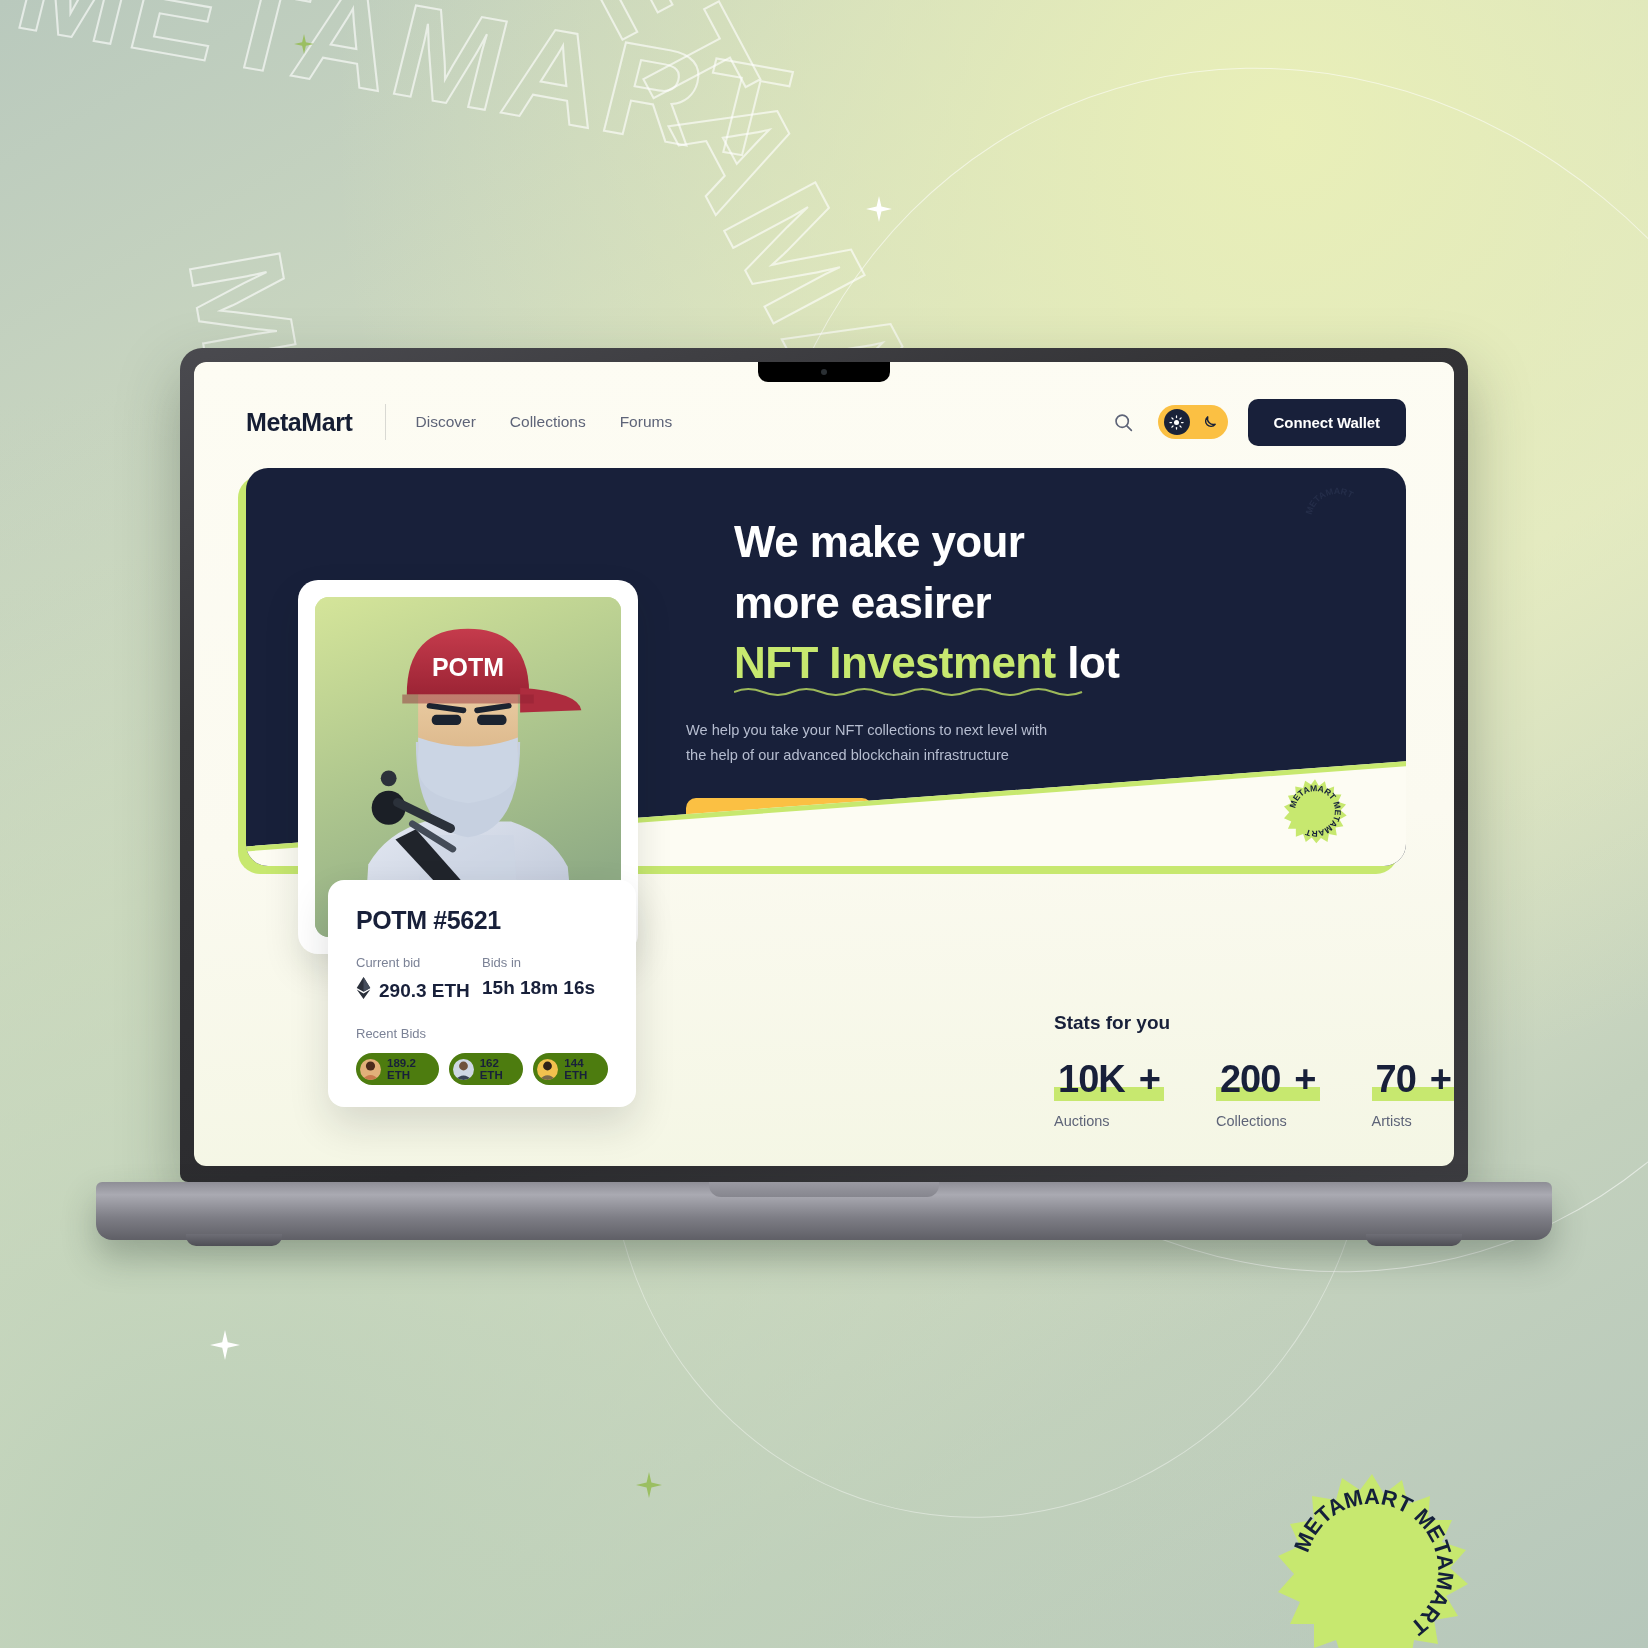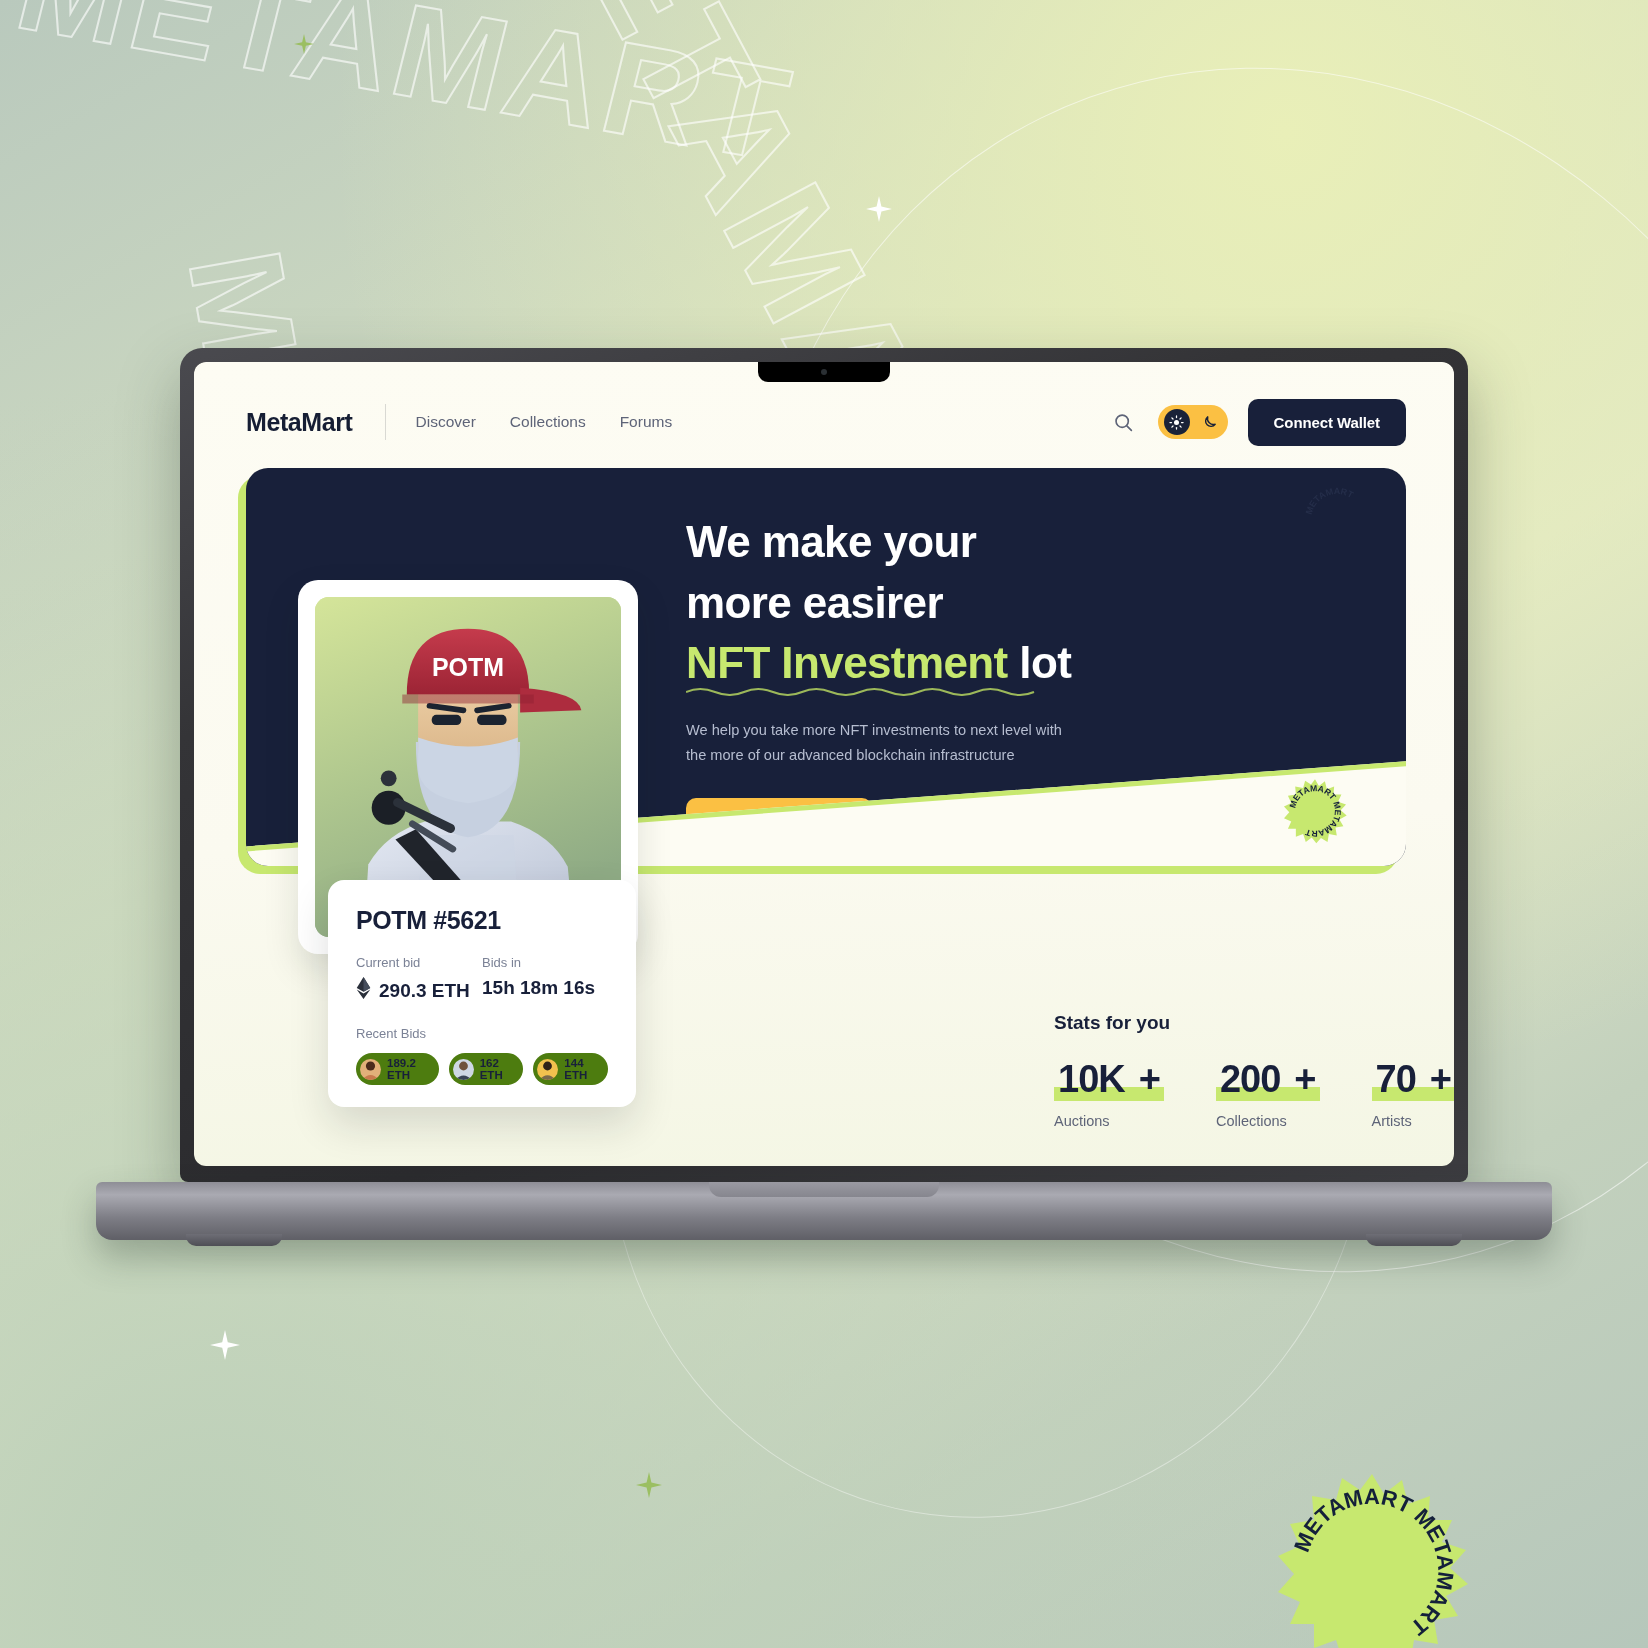--- a/index.html
+++ b/index.html
@@ -133,21 +133,21 @@
   }
   .hero .hero-slash {
     position: absolute; left: -20px; right: -20px; bottom: -58px; height: 120px;
     background: #fdfcf3;
     transform: rotate(-4.2deg);
     border-top: 5px solid #c7e86f;
   }
   .hero-inner { position: relative; display: flex; height: 100%; }
 
   .hero-copy { margin-left: 440px; padding-top: 44px; }
-  .hero-h1 { font-size: 44px; line-height: 1.38; font-weight: 800; color: #ffffff; letter-spacing: -.6px; }
+  .hero-h1 { font-size: 44px; line-height: 1.38; font-weight: 800; color: #ffffff; letter-spacing: -.6px; margin-left: 48px; }
   .hero-h1 .accent { color: #c7e86f; position: relative; }
   .wave { display: block; margin-top: -8px; width: 350px; height: 10px; }
   .hero-sub { margin-top: 22px; font-size: 14.6px; line-height: 1.72; color: #b6bdd0; max-width: 420px; }
   .explore-btn {
     margin-top: 30px; background: #fbc043; color: #1a2238;
     border: none; border-radius: 10px; padding: 16px 24px;
     font-size: 15px; font-weight: 700;
   }
 
   .hero-badge { position: absolute; right: 58px; bottom: 18px; }
@@ -318,22 +318,22 @@
                   <div>more easirer</div>
                   <div>
                     <span class="accent">NFT Investment</span><span> lot</span>
                     <svg class="wave" viewBox="0 0 350 10" preserveAspectRatio="none">
                       <path d="M0 6 Q 14 0 29 6 T 58 6 T 87 6 T 116 6 T 145 6 T 174 6 T 203 6 T 232 6 T 261 6 T 290 6 T 319 6 T 348 6" fill="none" stroke="#9cb85a" stroke-width="2"></path>
                     </svg>
                   </div>
                 </div>
 
                 <p class="hero-sub">
-                  <span>We help you take more NFT investments to next level with</span><br>
-                  <span>the more of our advanced blockchain infrastructure</span>
+                  <span>We help you take your NFT collections to next level with</span><br>
+                  <span>the help of our advanced blockchain infrastructure</span>
                 </p>
 
                 <button class="explore-btn">Explore collections</button>
               </div>
             </div>
 
             <div class="hero-slash"></div>
 
             <div class="hero-badge">
               <svg width="66" height="66" viewBox="0 0 100 100">

